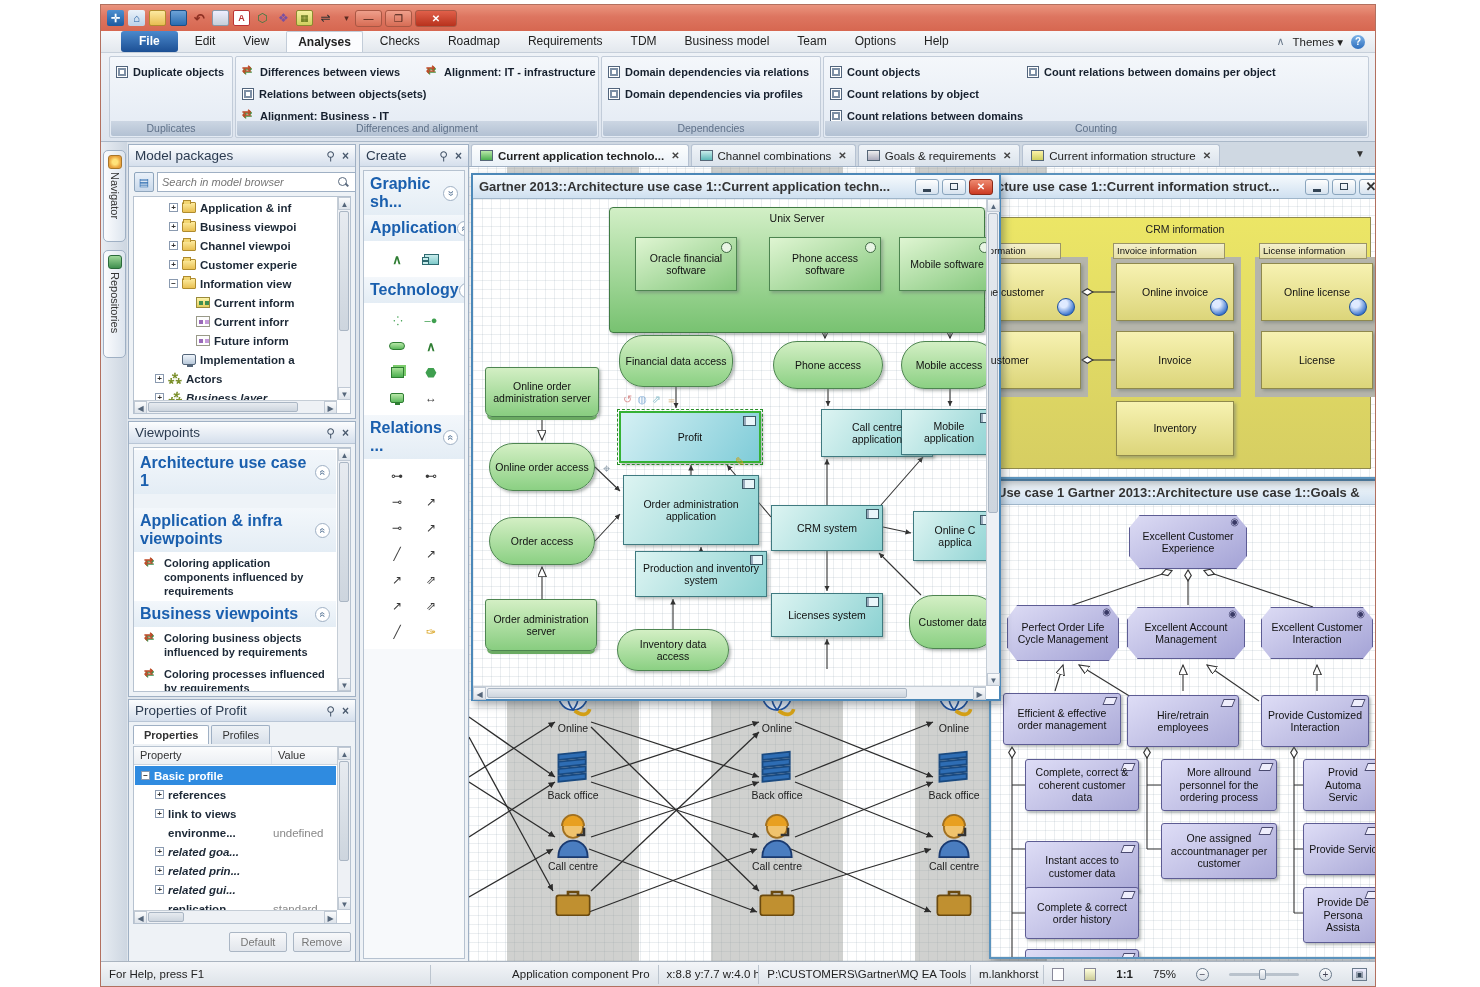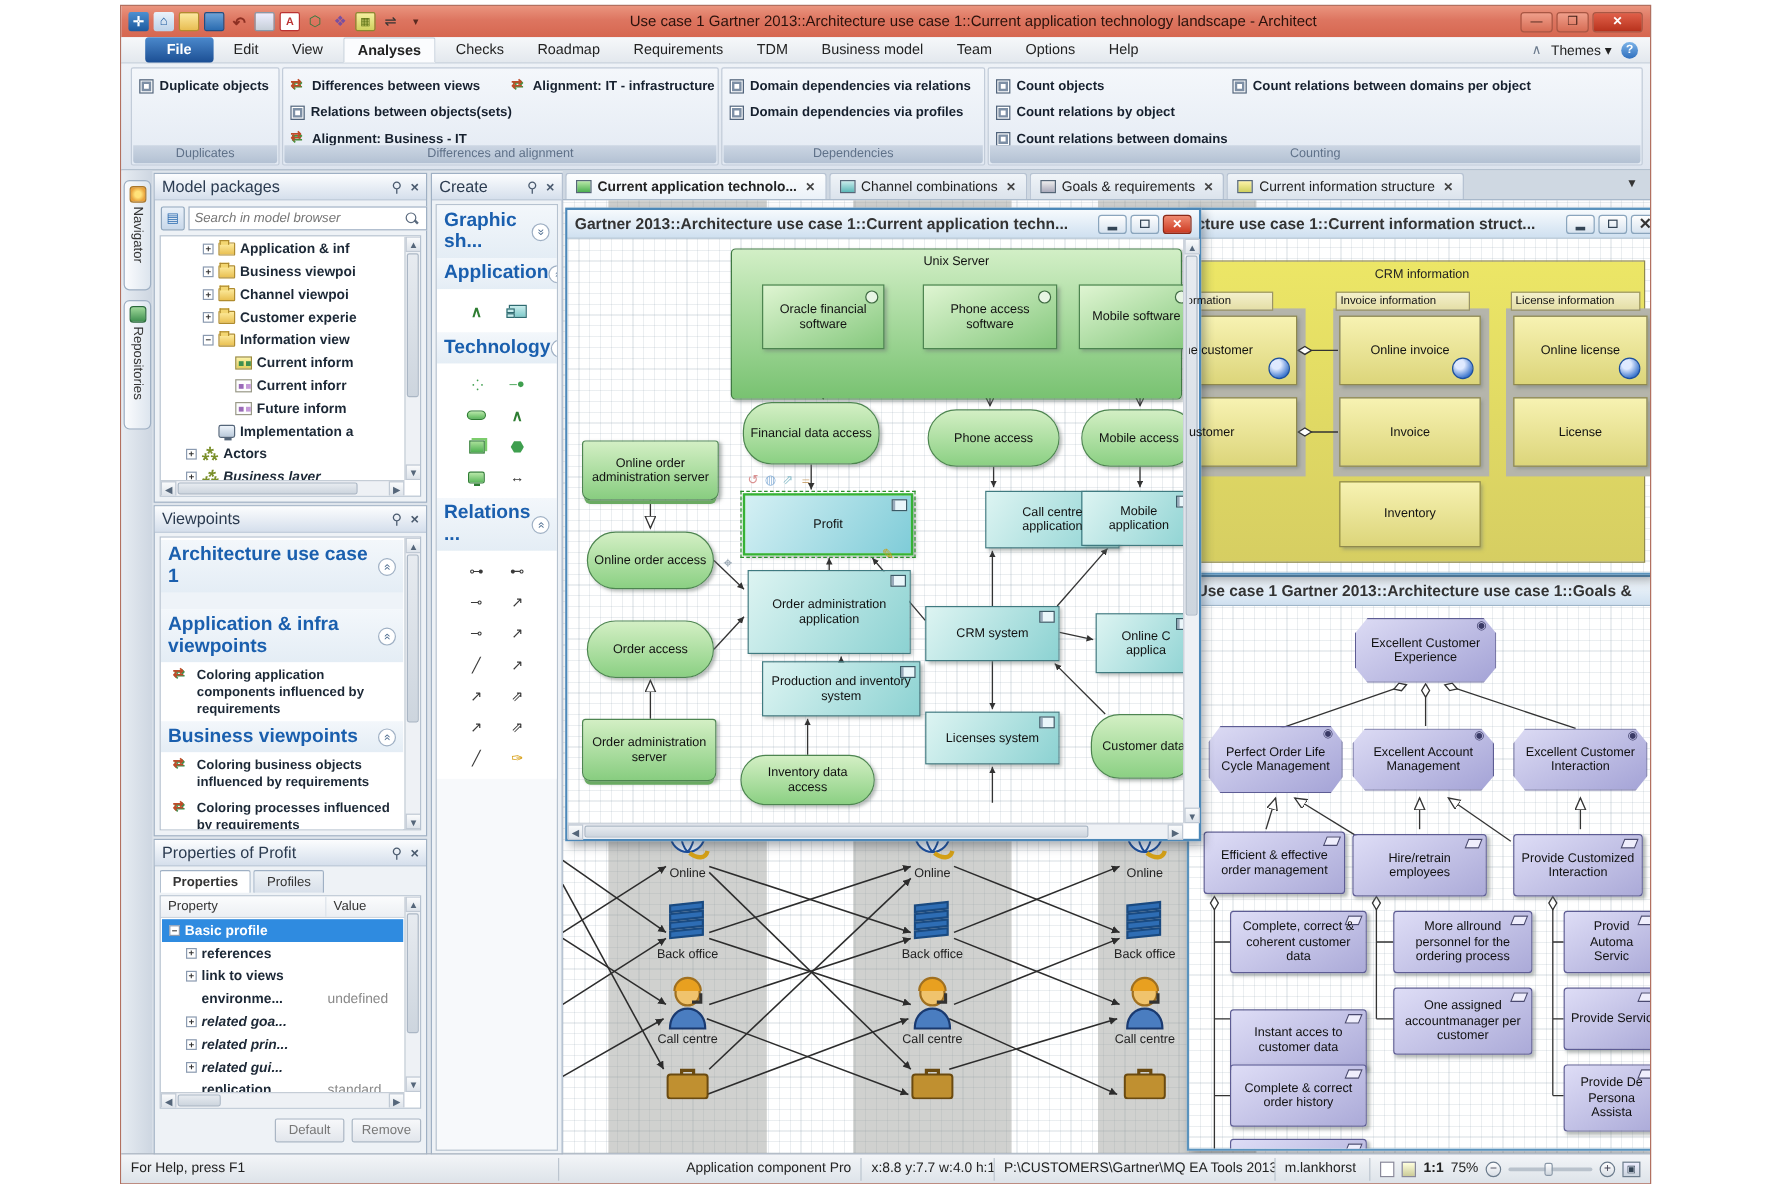--- a/index.html
+++ b/index.html
@@ -169,21 +169,21 @@
 .igroup{position:absolute;background:linear-gradient(#ece666,#d6ce62);border:1px solid #8f894d}
 .iglabel{position:absolute;top:5px;left:0;right:0;text-align:center;font-size:10.5px;color:#222}
 .ctxbar{position:absolute;display:flex;gap:5px;font-size:11px;opacity:.75}
 
 .stack{position:absolute;width:110px;text-align:center}
 .stklabel{font-size:10.5px;color:#222;margin-top:1px}
 .stkico{display:block;margin:0 auto}
 
 #statusbar{position:absolute;left:0;bottom:0;right:0;height:25px;background:linear-gradient(#f3f5f8,#dde3e9);border-top:1px solid #aab4c0;display:flex;align-items:center;font-size:11.5px;color:#222}
 .scell{padding:0 8px;border-right:1px solid #bcc5cf;height:19px;display:flex;align-items:center;white-space:nowrap;overflow:hidden}
-.zicons{display:flex;align-items:center;gap:6px;padding:0 8px}
+.zicons{display:flex;align-items:center;gap:20px;padding:0 8px}
 .zpage{width:12px;height:13px;background:#fff;border:1px solid #889}
 .zpage2{width:12px;height:13px;background:linear-gradient(#ffd,#cc9);border:1px solid #889}
 .zcirc{width:13px;height:13px;border-radius:50%;border:1px solid #6b7b8c;background:linear-gradient(#fff,#d8dee5);font-size:10px;line-height:11px;text-align:center;color:#445}
 .ztrack{width:70px;height:3px;background:#b9c2cc;border-radius:2px;position:relative}
 .zthumb{position:absolute;left:30px;top:-4px;width:7px;height:11px;background:linear-gradient(#fdfdfe,#cfd6de);border:1px solid #8a98a8;border-radius:2px}
 .zfit{width:15px;height:13px;border:1px solid #6b7b8c;background:linear-gradient(#eef,#cbd4de);font-size:8px;text-align:center;line-height:12px;color:#345}
 b.s{font-weight:bold}
 </style>
 </head>
 <body>
@@ -198,21 +198,20 @@
       <span class="qico qsave"></span>
       <span class="qico qundo">↶</span>
       <span class="qico qprint"></span>
       <span class="qico qpdf">A</span>
       <span class="qico qmodel">⬡</span>
       <span class="qico qviews">❖</span>
       <span class="qico qtable">▦</span>
       <span class="qico qrel">⇌</span>
       <span class="qico qmore">▾</span>
     </div>
-    <span id="title-text">Use case 1 Gartner 2013::Architecture use case 1::Current application technology landscape - Architect</span>
     <div class="winbtns">
       <span class="tbtn">—</span>
       <span class="tbtn">❐</span>
       <span class="tbtn close">✕</span>
     </div>
   </div>
 
   <div id="menubar">
     <div style="display:flex;gap:6px">
 

